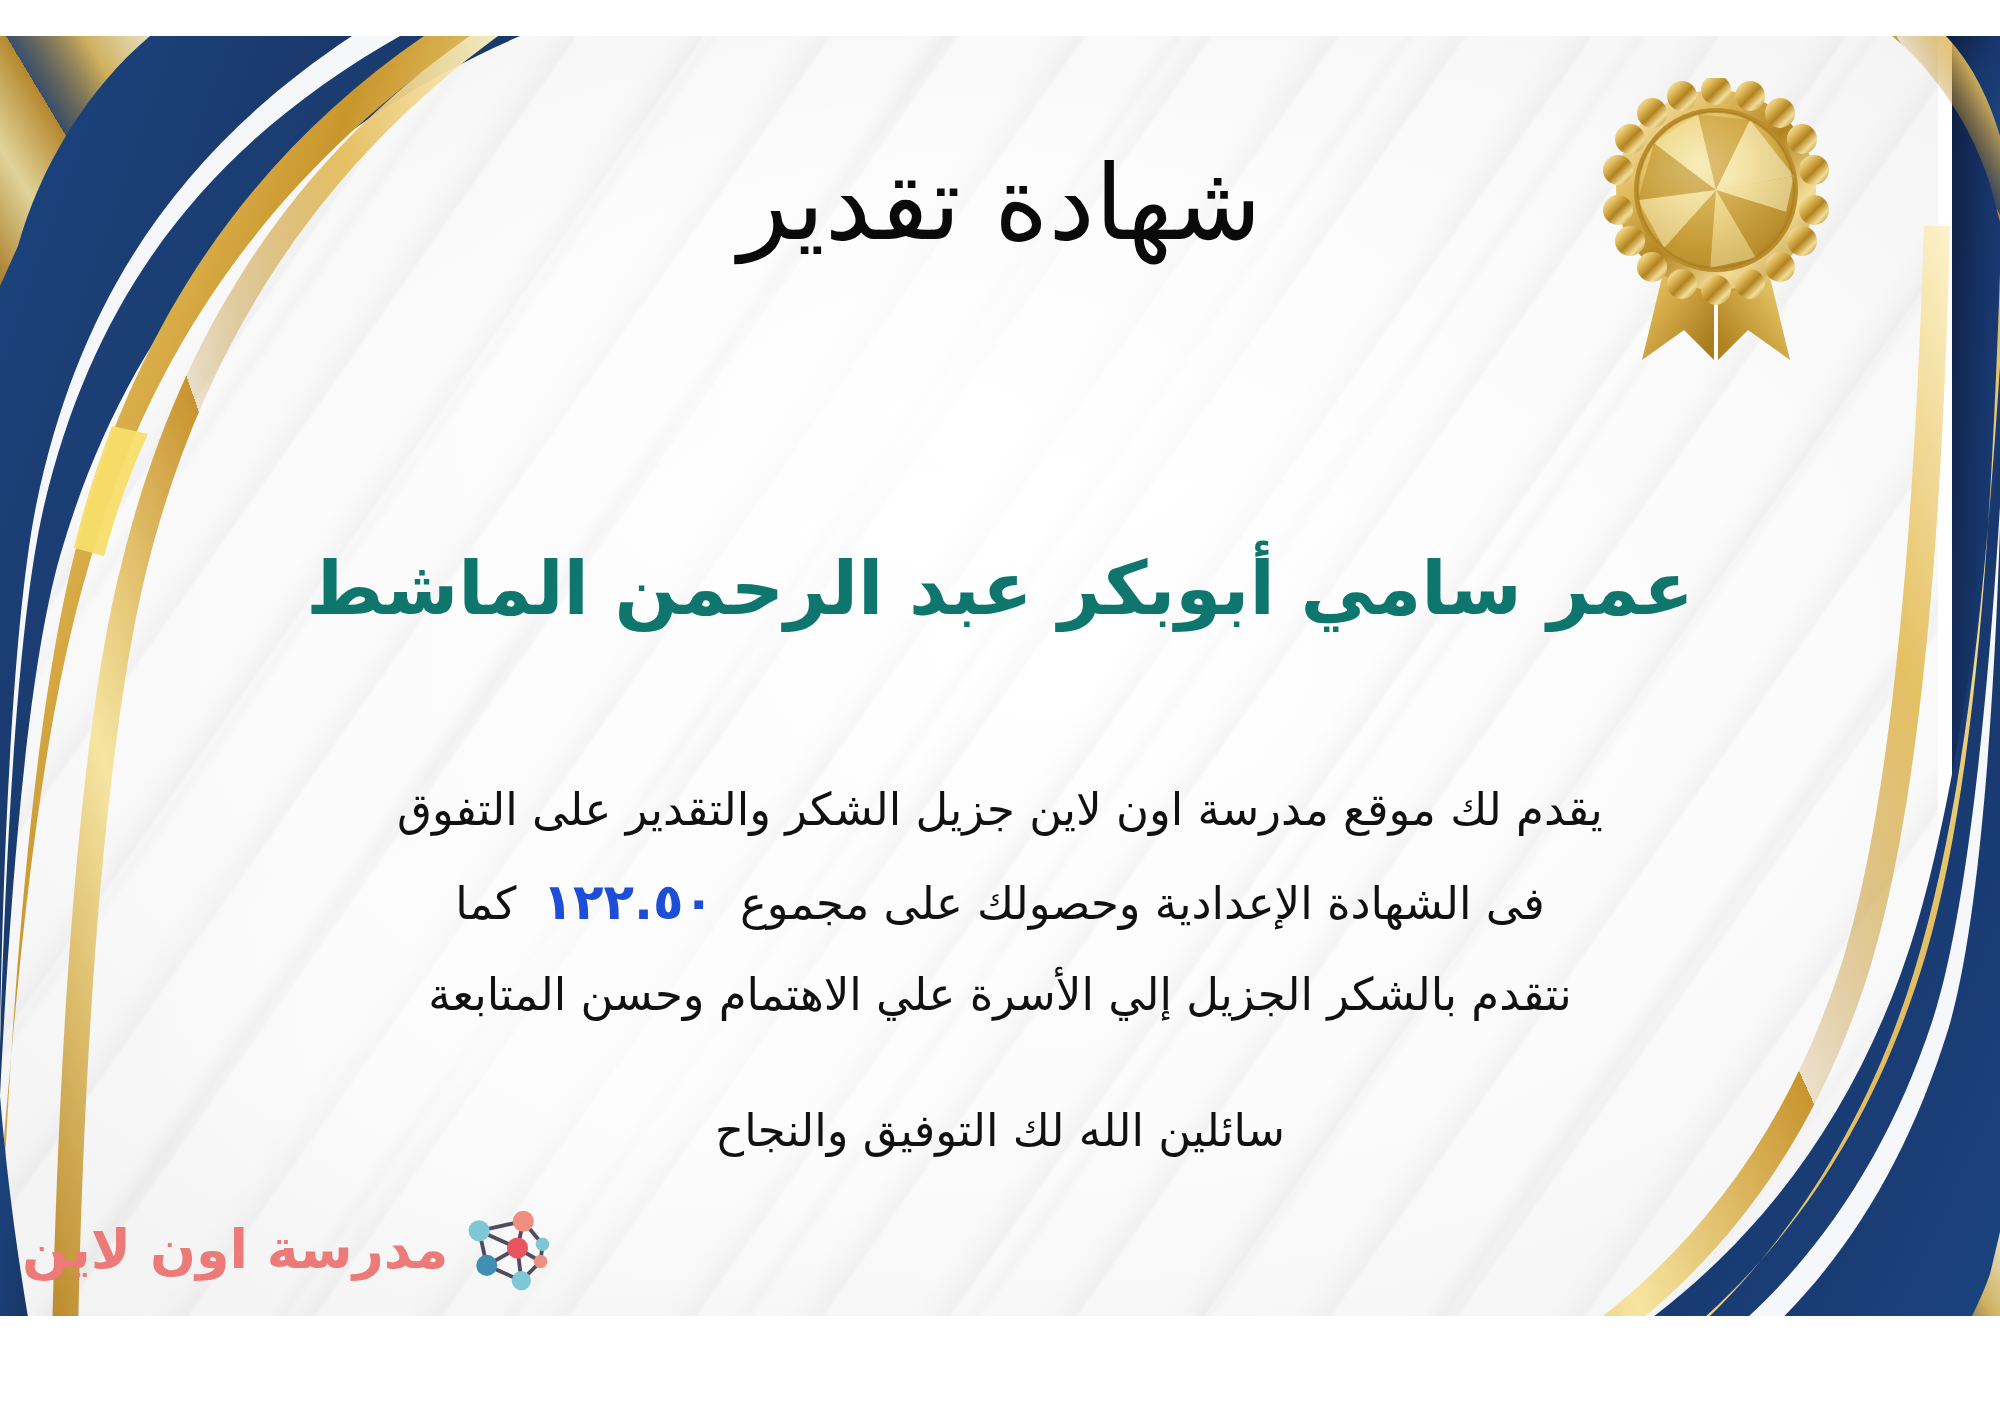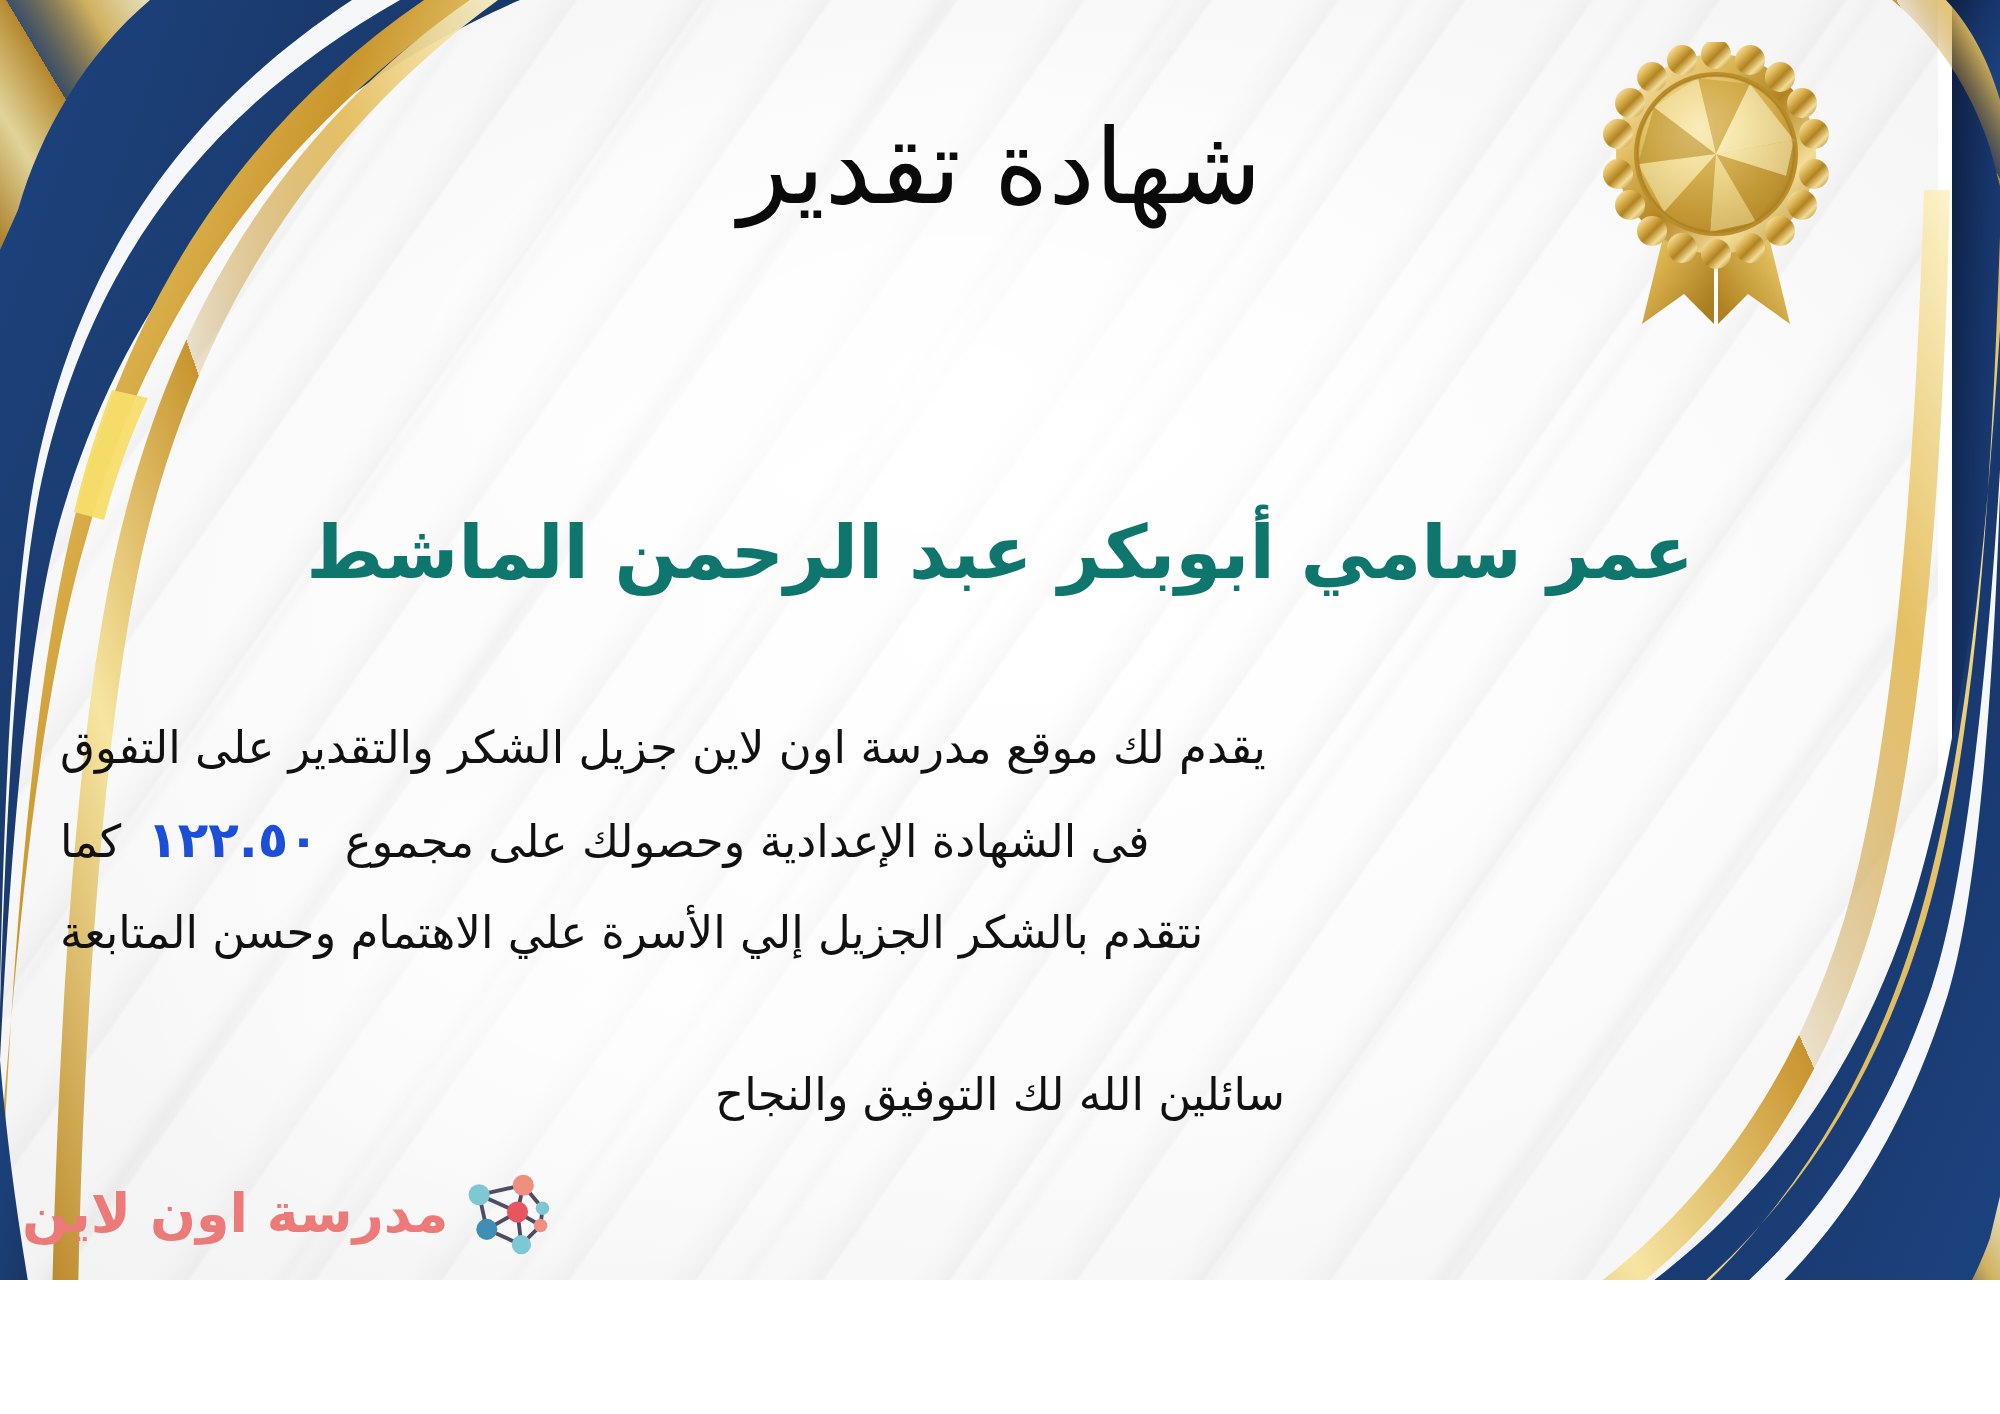--- a/index.html
+++ b/index.html
@@ -10,20 +10,21 @@
   body {
     font-family: "DejaVu Sans", "Liberation Sans", sans-serif;
   }
 
   .certificate {
     position: relative;
     width: 2000px;
     height: 1280px;
     overflow: hidden;
     background: #ffffff;
+    margin-top: 36px;
   }
 
   
   .paper-texture {
     position: absolute;
     inset: 0;
     background:
       repeating-linear-gradient(
         -55deg,
         rgba(0,0,0,0.000) 0px,
@@ -92,24 +93,24 @@
     font-weight: 700;
     color: #0f766e;
     direction: rtl;
     line-height: 1.2;
     padding: 0 120px;
     box-sizing: border-box;
   }
 
   .body-block {
     position: absolute;
-    top: 704px;
+    top: 730px;
     left: 60px;
     right: 60px;
-    text-align: left;
+    text-align: center;
     direction: rtl;
   }
   .body-line {
     font-size: 45px;
     color: #111111;
     line-height: 1.95;
     font-weight: 400;
     white-space: nowrap;
   }
   .grade-value {

